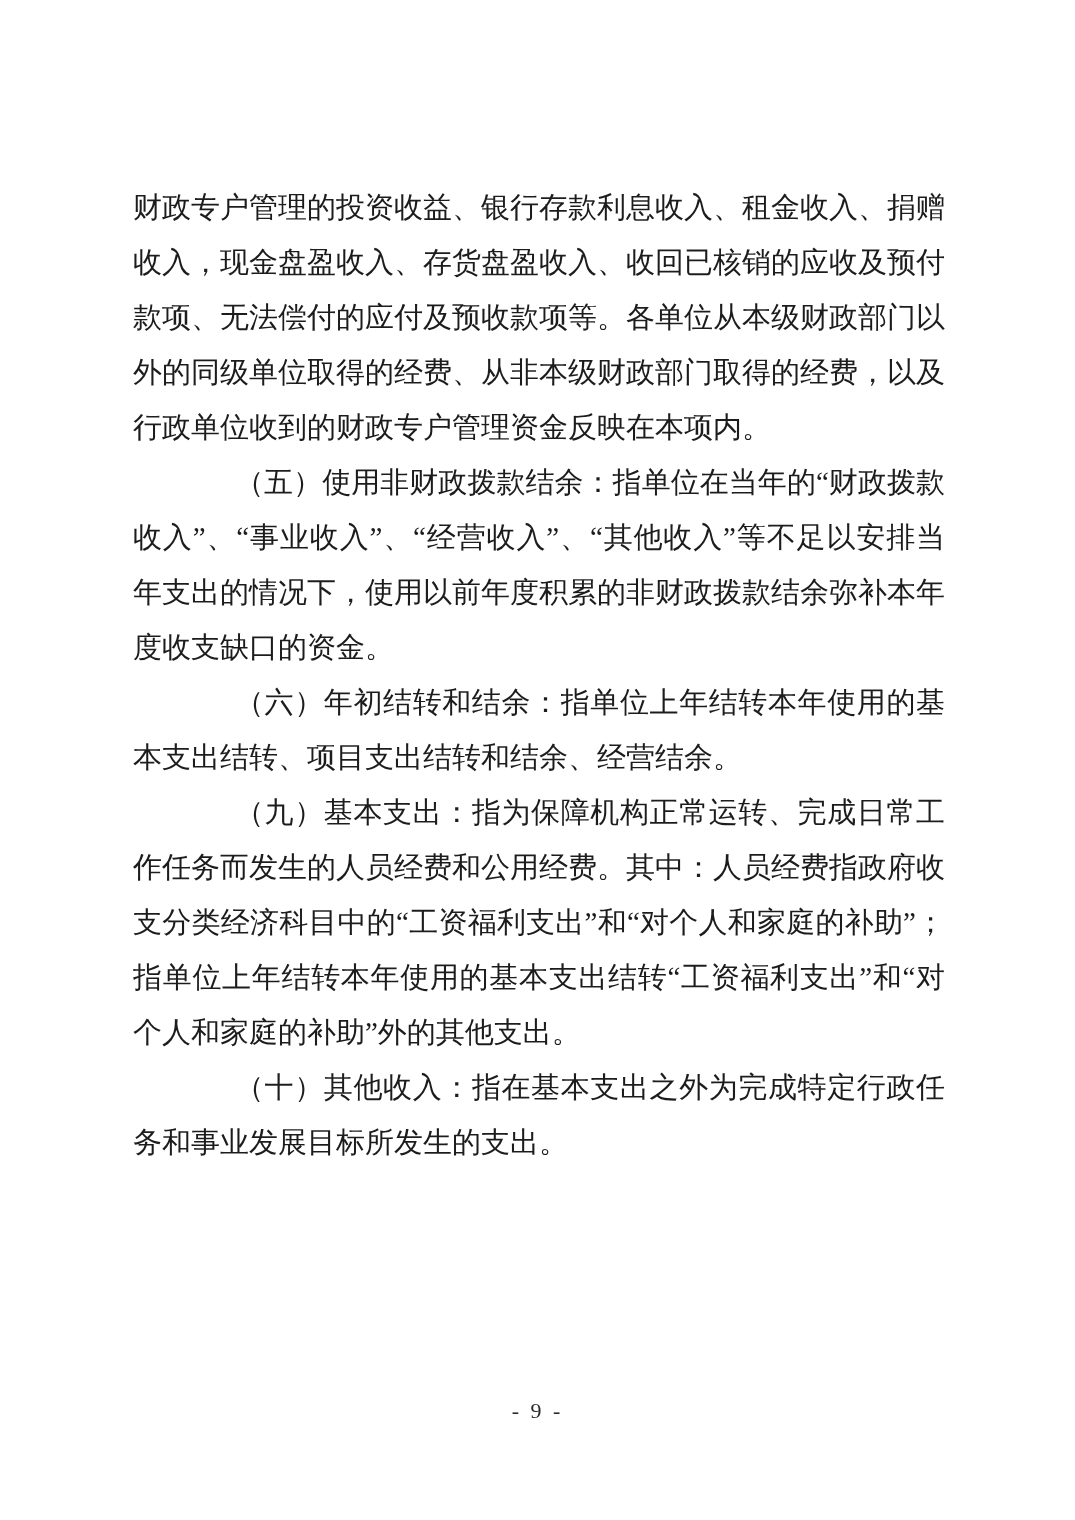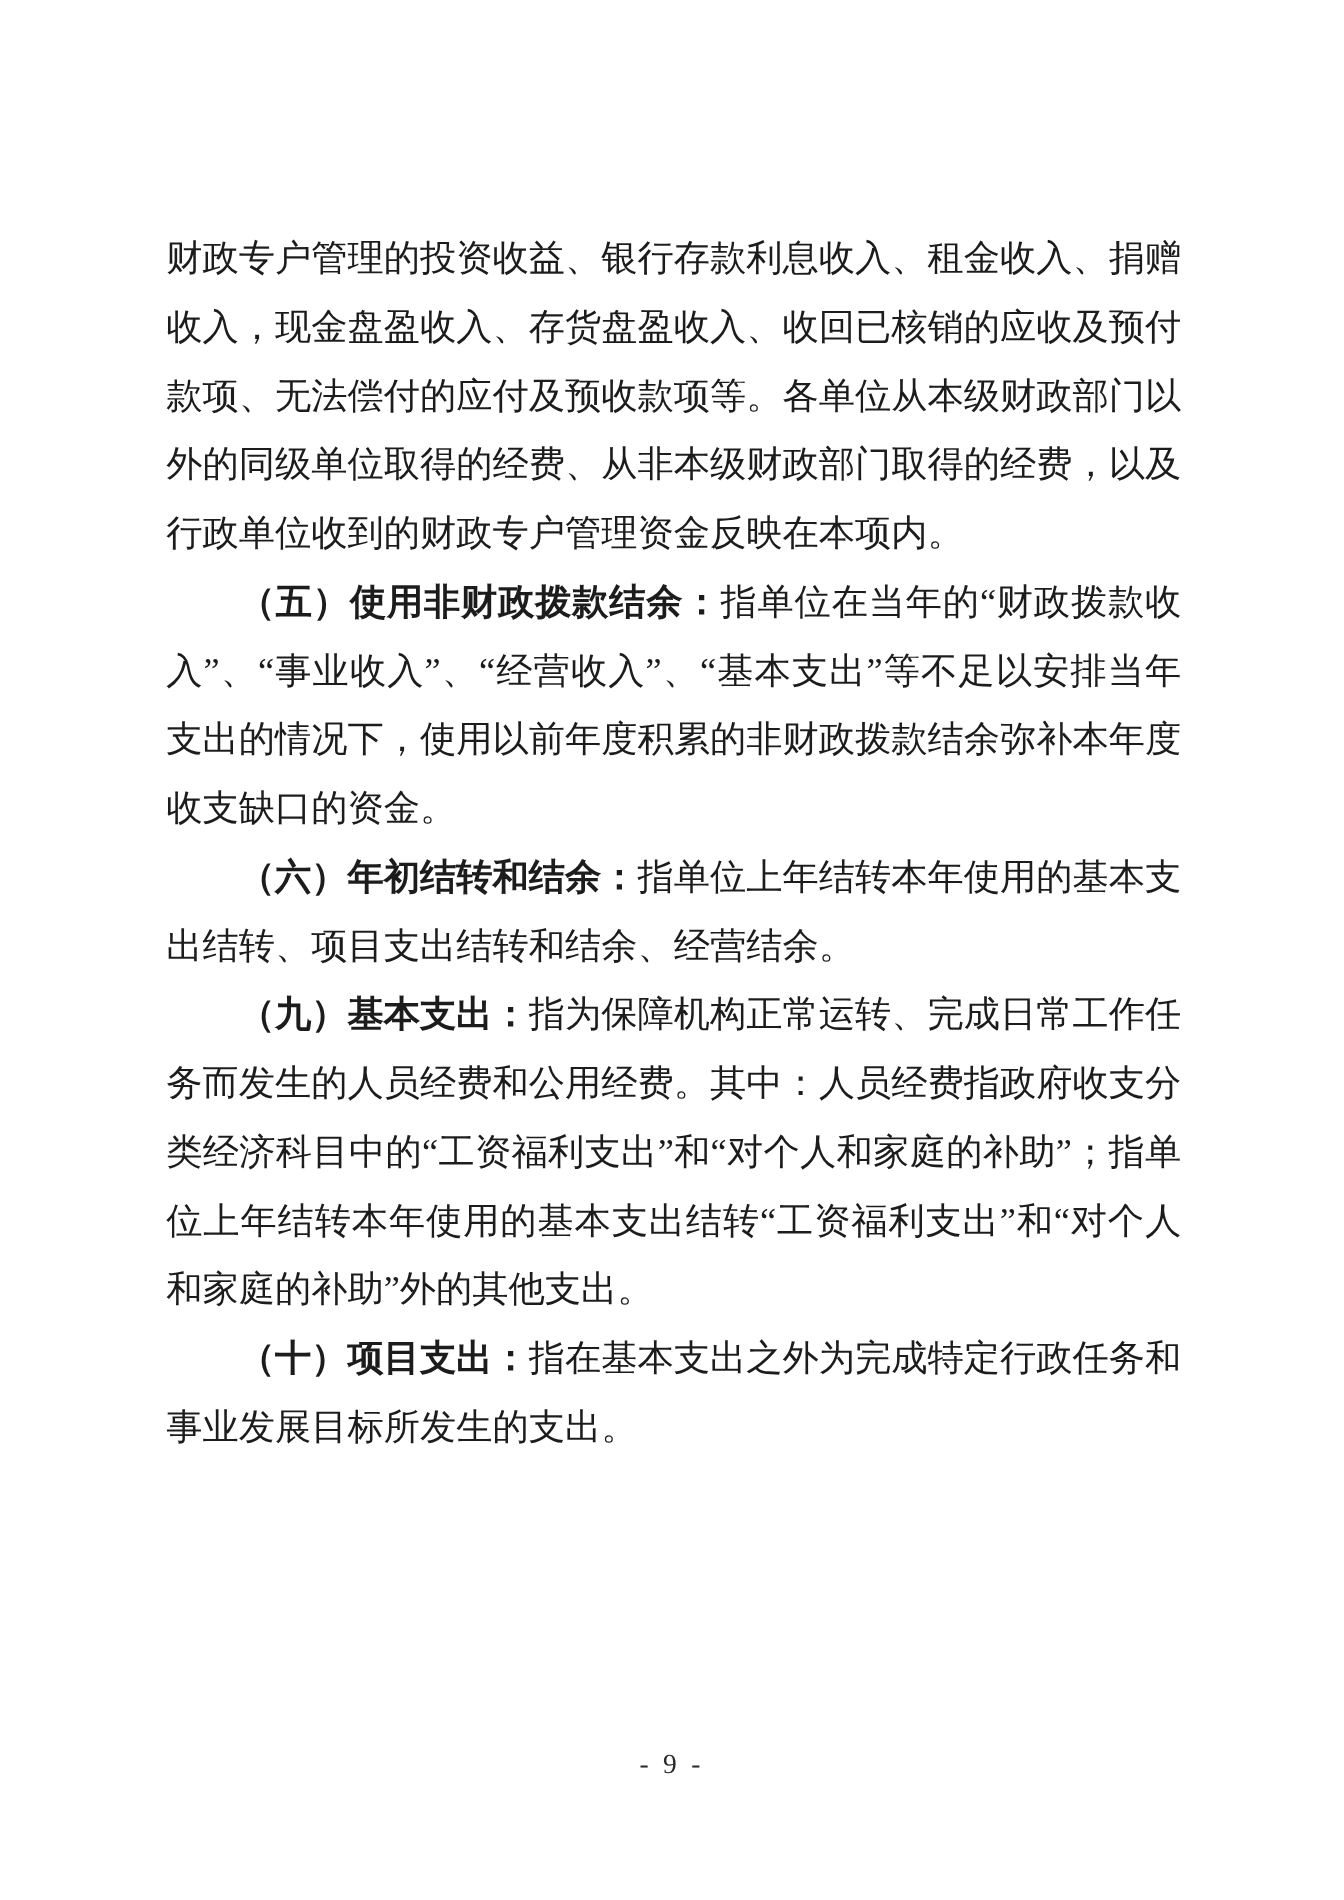--- a/index.html
+++ b/index.html
@@ -29,21 +29,22 @@
     line-height: 55px;
     text-align: justify;
     letter-spacing: 0;
     word-break: break-all;
     overflow-wrap: anywhere;
   }
   .para.indent {
     text-indent: 2em;
   }
   .lead {
-    font-weight: 700;
+    font-weight: 400;
+    margin-left: 44px;
   }
   .page-number {
     position: absolute;
     top: 1398px;
     left: 0;
     width: 100%;
     text-align: center;
     font-size: 22px;
     letter-spacing: 3px;
     color: #2a2a2a;
@@ -51,27 +52,27 @@
 </style>
 </head>
 <body>
 
 <div class="page">
 
   <div class="content">
 
     <p class="para"><span>财政专户管理的投资收益、银行存款利息收入、租金收入、捐赠收入，现金盘盈收入、存货盘盈收入、收回已核销的应收及预付款项、无法偿付的应付及预收款项等。各单位从本级财政部门以外的同级单位取得的经费、从非本级财政部门取得的经费，以及行政单位收到的财政专户管理资金反映在本项内。</span></p>
 
-    <p class="para indent"><span class="lead">（五）使用非财政拨款结余：</span><span>指单位在当年的“财政拨款收入”、“事业收入”、“经营收入”、“基本支出”等不足以安排当年支出的情况下，使用以前年度积累的非财政拨款结余弥补本年度收支缺口的资金。</span></p>
+    <p class="para indent"><span class="lead">（五）使用非财政拨款结余：</span><span>指单位在当年的“财政拨款收入”、“事业收入”、“经营收入”、“其他收入”等不足以安排当年支出的情况下，使用以前年度积累的非财政拨款结余弥补本年度收支缺口的资金。</span></p>
 
     <p class="para indent"><span class="lead">（六）年初结转和结余：</span><span>指单位上年结转本年使用的基本支出结转、项目支出结转和结余、经营结余。</span></p>
 
 
 
     <p class="para indent"><span class="lead">（九）基本支出：</span><span>指为保障机构正常运转、完成日常工作任务而发生的人员经费和公用经费。其中：人员经费指政府收支分类经济科目中的“工资福利支出”和“对个人和家庭的补助”；指单位上年结转本年使用的基本支出结转“工资福利支出”和“对个人和家庭的补助”外的其他支出。</span></p>
 
-    <p class="para indent"><span class="lead">（十）项目支出：</span><span>指在基本支出之外为完成特定行政任务和事业发展目标所发生的支出。</span></p>
+    <p class="para indent"><span class="lead">（十）其他收入：</span><span>指在基本支出之外为完成特定行政任务和事业发展目标所发生的支出。</span></p>
 
   </div>
 
   <div class="page-number">- 9 -</div>
 
 </div>
 
 </body></html>

